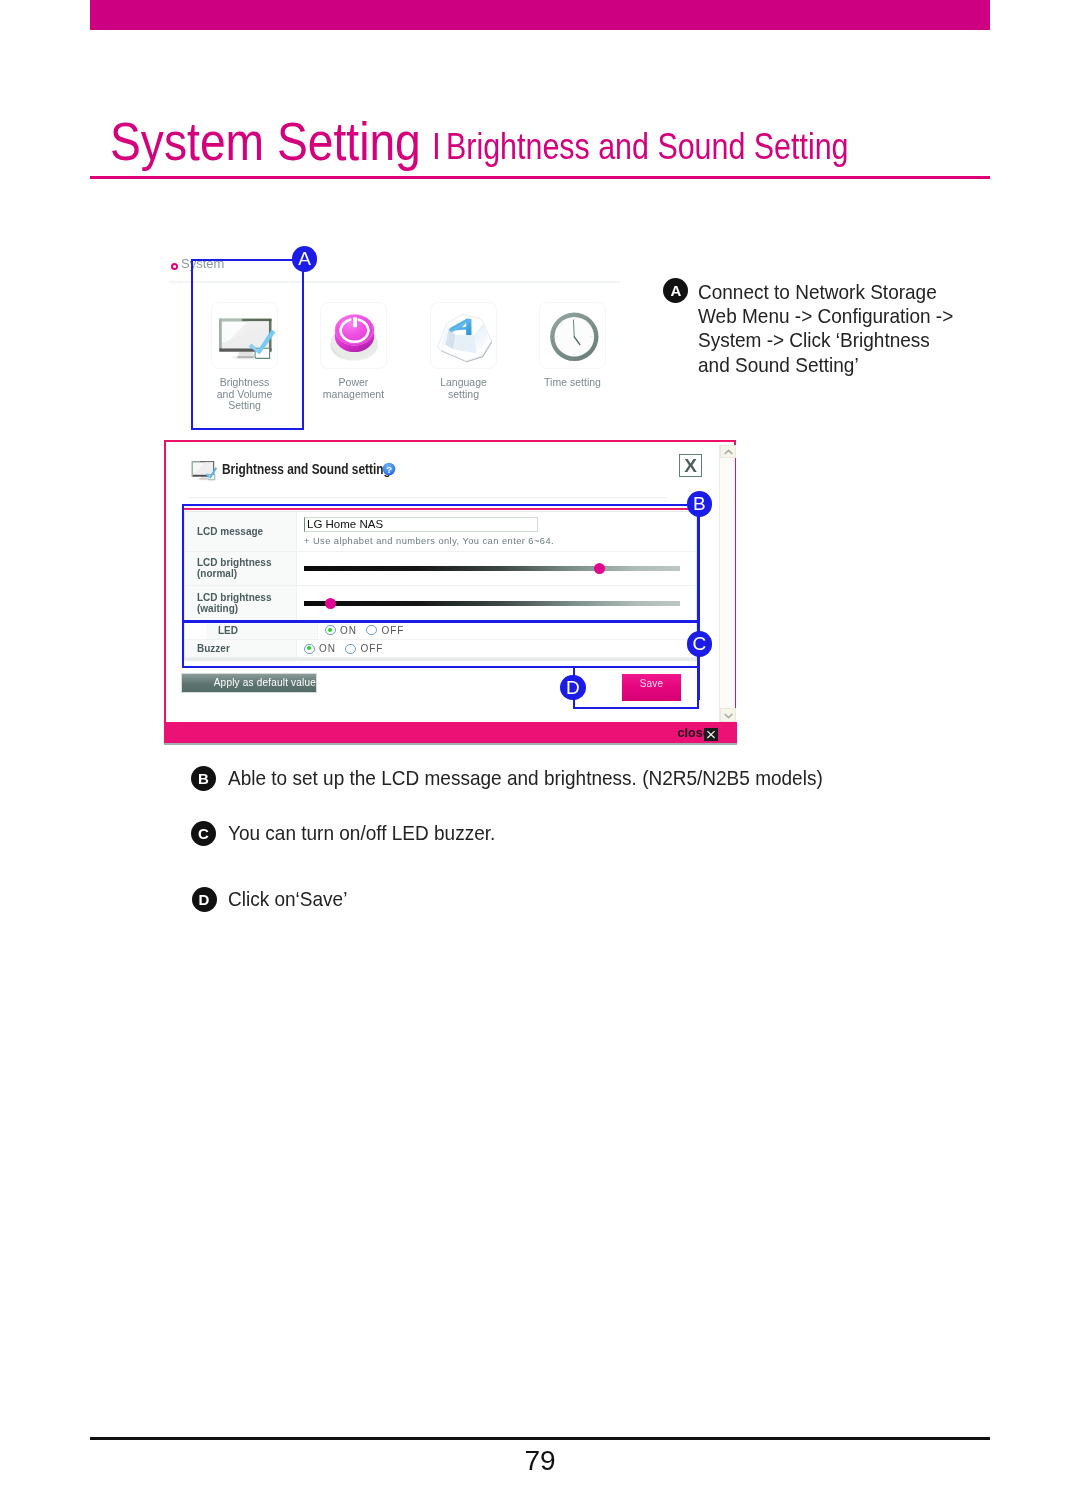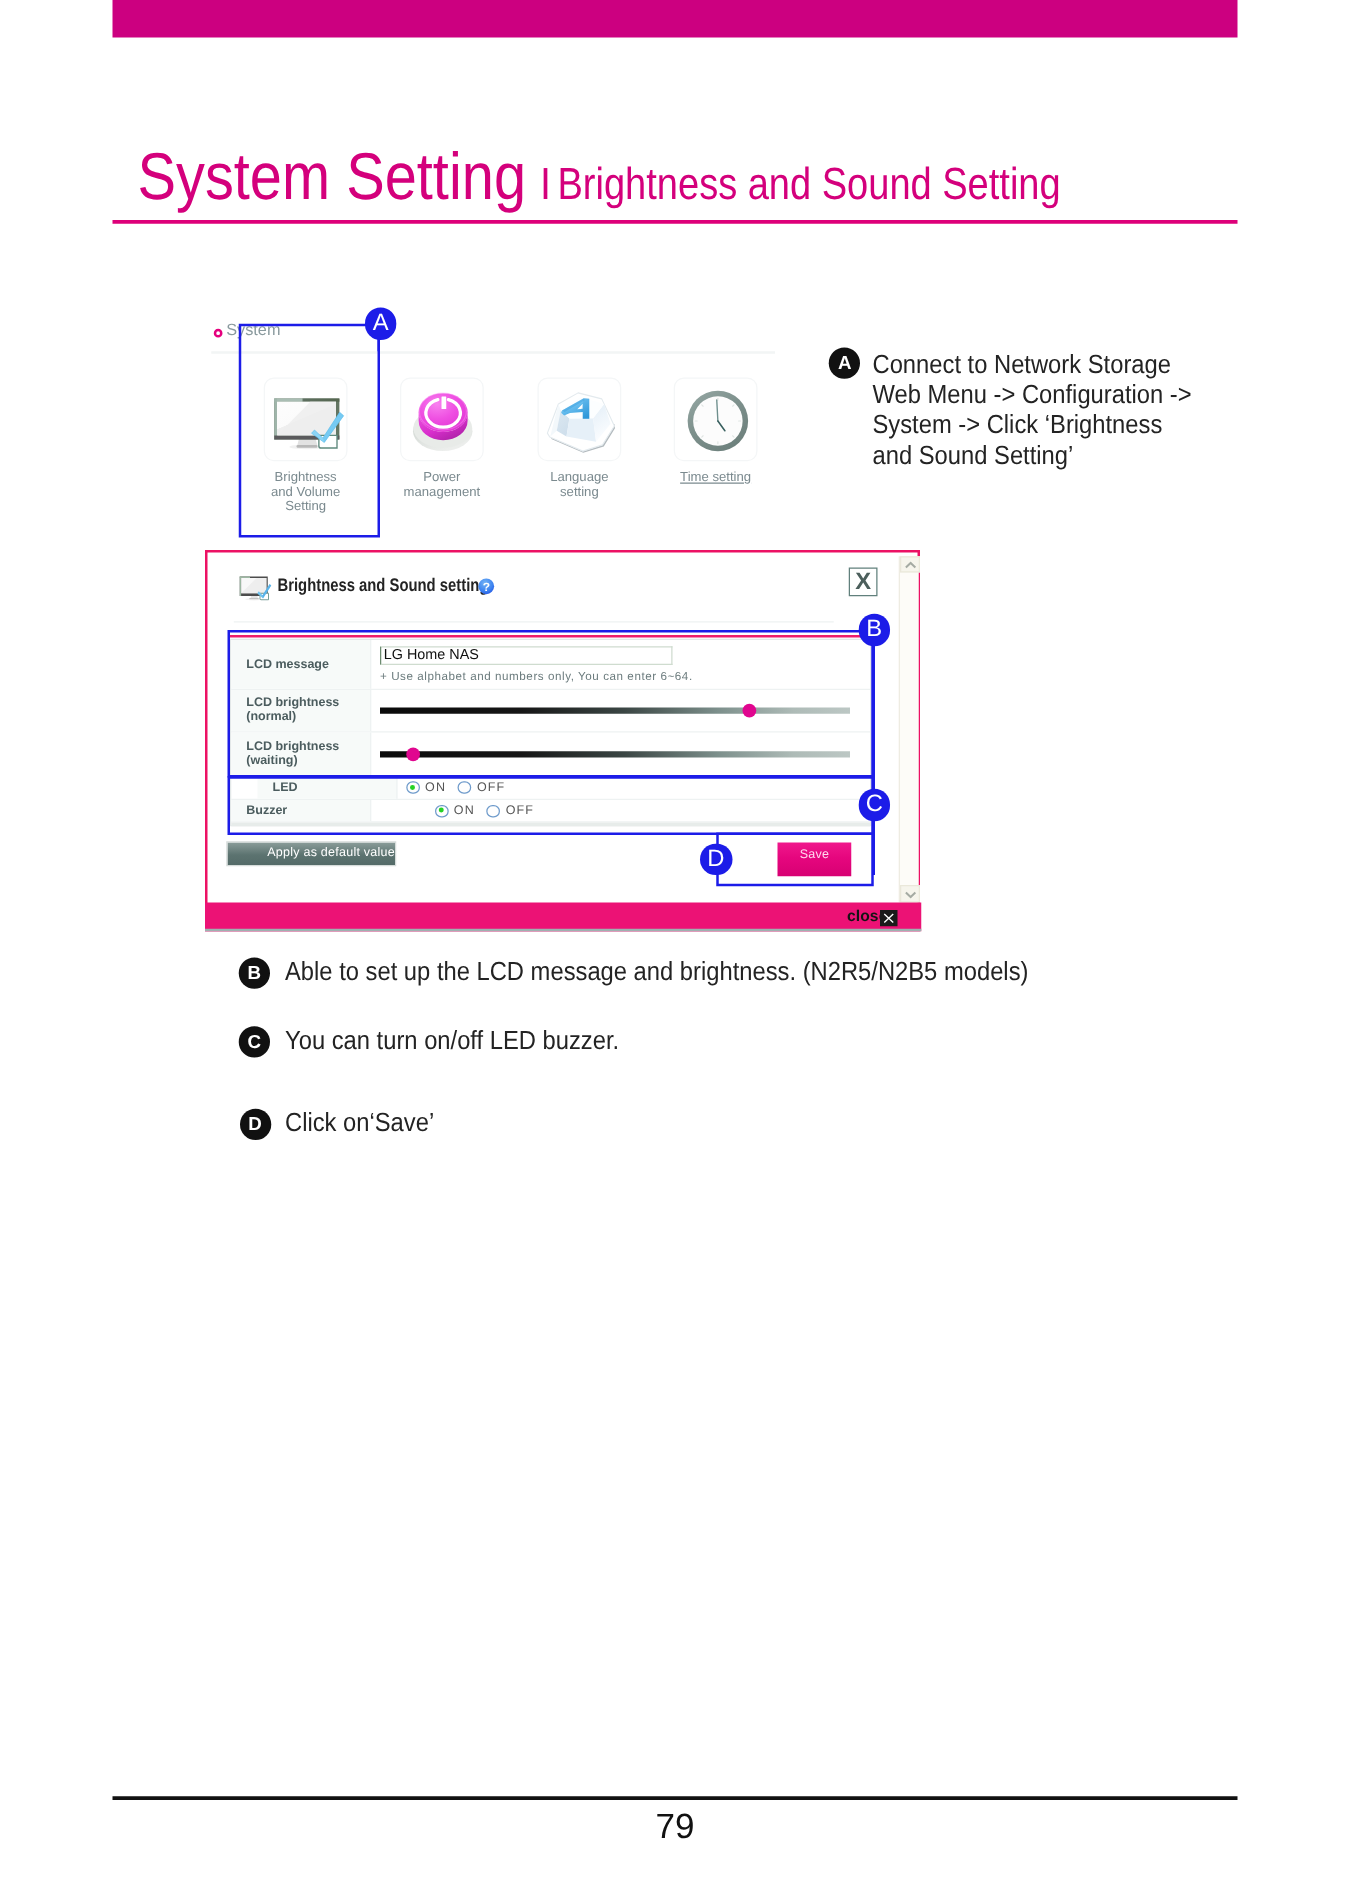--- a/index.html
+++ b/index.html
@@ -46,21 +46,21 @@
   #dlg-close-label{position:absolute;left:514px;top:4.5px;font-size:12.5px;font-weight:bold;color:#141414;letter-spacing:0.1px;}
   #dlg-close-x{position:absolute;left:540.8px;top:6.2px;width:14px;height:13.2px;background:#1b1b1b;}
   #dlg-close-x svg{display:block;}
   
   #tbl{position:absolute;left:18.5px;top:69.9px;width:513px;height:150px;border:1px solid #e3e8e8;box-sizing:border-box;background:#fff;}
   #tbl-topline{position:absolute;left:18.5px;top:66.9px;width:513px;height:2px;background:#ee1c6c;}
   .trow{display:flex;border-bottom:1px solid #eef2f2;box-sizing:border-box;}
   .trow:last-child{border-bottom:none;}
   .tlabel{width:112px;flex:0 0 112px;background:#f7faf9;border-right:1px solid #eef2f2;box-sizing:border-box;padding:0 0 0 12px;display:flex;align-items:center;font-size:10px;font-weight:bold;color:#4b5c5e;line-height:11px;white-space:pre-line;}
   .tcell{flex:1;box-sizing:border-box;padding-left:7px;display:flex;flex-direction:column;justify-content:center;}
-  #row-msg{height:39.5px;} #row-n{height:34.1px;} #row-w{height:35.1px;} #row-led{height:19px;padding-left:21px;} #row-buz{height:18.4px;gap:44px;}
+  #row-msg{height:39.5px;} #row-n{height:34.1px;} #row-w{height:35.1px;} #row-led{height:19px;padding-left:21px;} #row-buz{height:18.4px;}
   #tbl-botstrip{height:3px;background:#e7ecea;}
   #lcd-input{width:234px;height:15px;border:1px solid #cfdccf;border-left-color:#6d8c71;box-sizing:border-box;font-size:11.5px;color:#111;padding-left:2px;line-height:13px;background:#fff;}
   #lcd-hint{margin-top:4px;font-size:9.3px;color:#6b7b7d;letter-spacing:0.45px;}
   .sl-wrap{position:relative;width:376px;height:12px;}
   .sl-track{position:absolute;left:0;top:3.5px;width:376px;height:5px;background:linear-gradient(to right,#0a0a0a 0%,#161616 30%,#3b4644 52%,#7d908c 72%,#aebbb7 88%,#bcc7c4 100%);}
   .sl-knob{position:absolute;top:0.5px;width:11.5px;height:11.5px;border-radius:50%;background:#e0068f;}
   .radios{display:flex;align-items:center;font-size:10px;color:#555;}
   .radio{width:10.5px;height:10.5px;border-radius:50%;border:1.5px solid #6f9bcb;box-sizing:border-box;background:#fefefe;position:relative;margin-right:4.6px;flex:0 0 10.5px;}
   .radio.on::after{content:"";position:absolute;left:1.8px;top:1.8px;width:3.9px;height:3.9px;border-radius:50%;background:#25d225;}
   .rlabel{margin-right:9.5px;letter-spacing:0.9px;}
@@ -249,21 +249,21 @@
             <line x1="16.1" y1="33.8" x2="17.7" y2="33.8"></line>
             <line x1="47.2" y1="20.9" x2="46.1" y2="22.0"></line>
             <line x1="47.2" y1="46.7" x2="46.1" y2="45.6"></line>
             <line x1="21.4" y1="46.7" x2="22.5" y2="45.6"></line>
             <line x1="21.4" y1="20.9" x2="22.5" y2="22.0"></line>
           </g>
           <line x1="34.3" y1="33.8" x2="33.4" y2="17.0" stroke="#6e8f8d" stroke-width="1.1" stroke-linecap="round"></line>
           <line x1="34.3" y1="33.8" x2="39.9" y2="41.6" stroke="#39605f" stroke-width="1.25" stroke-linecap="round"></line>
         </svg>
       </div>
-      <div class="icon-cap" style="white-space: pre-line; text-decoration: underline;">Time setting</div>
+      <div class="icon-cap" style="white-space: pre-line;">Time setting</div>
     </div>
   </div>
 
   <div id="box-a"></div>
   <div id="lead-a"></div>
   <div class="cbubble" id="bub-a">A</div>
 
   <div id="dlg">
     <div id="dlg-title-icon">
       <svg width="29" height="21" viewBox="0 0 29 21">

